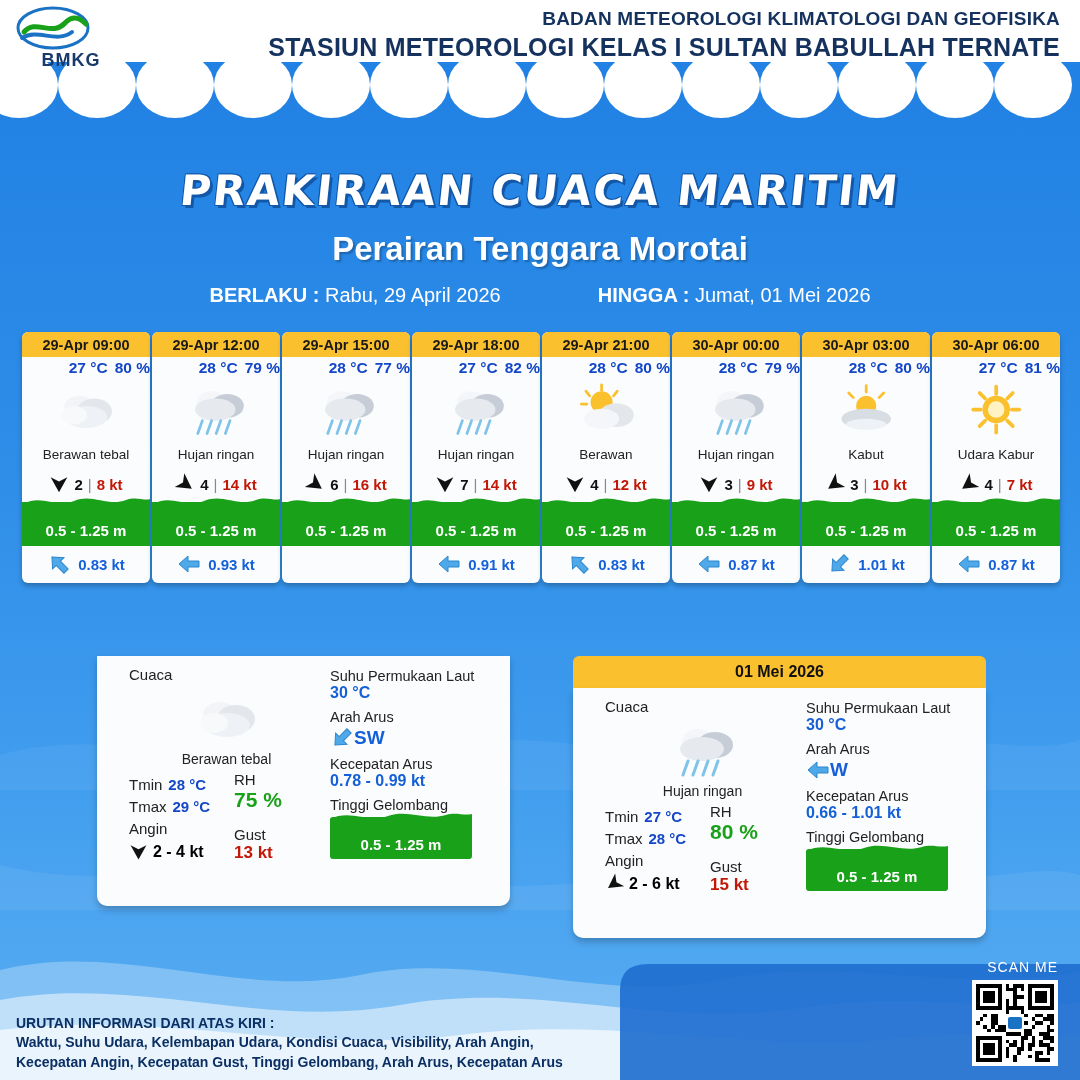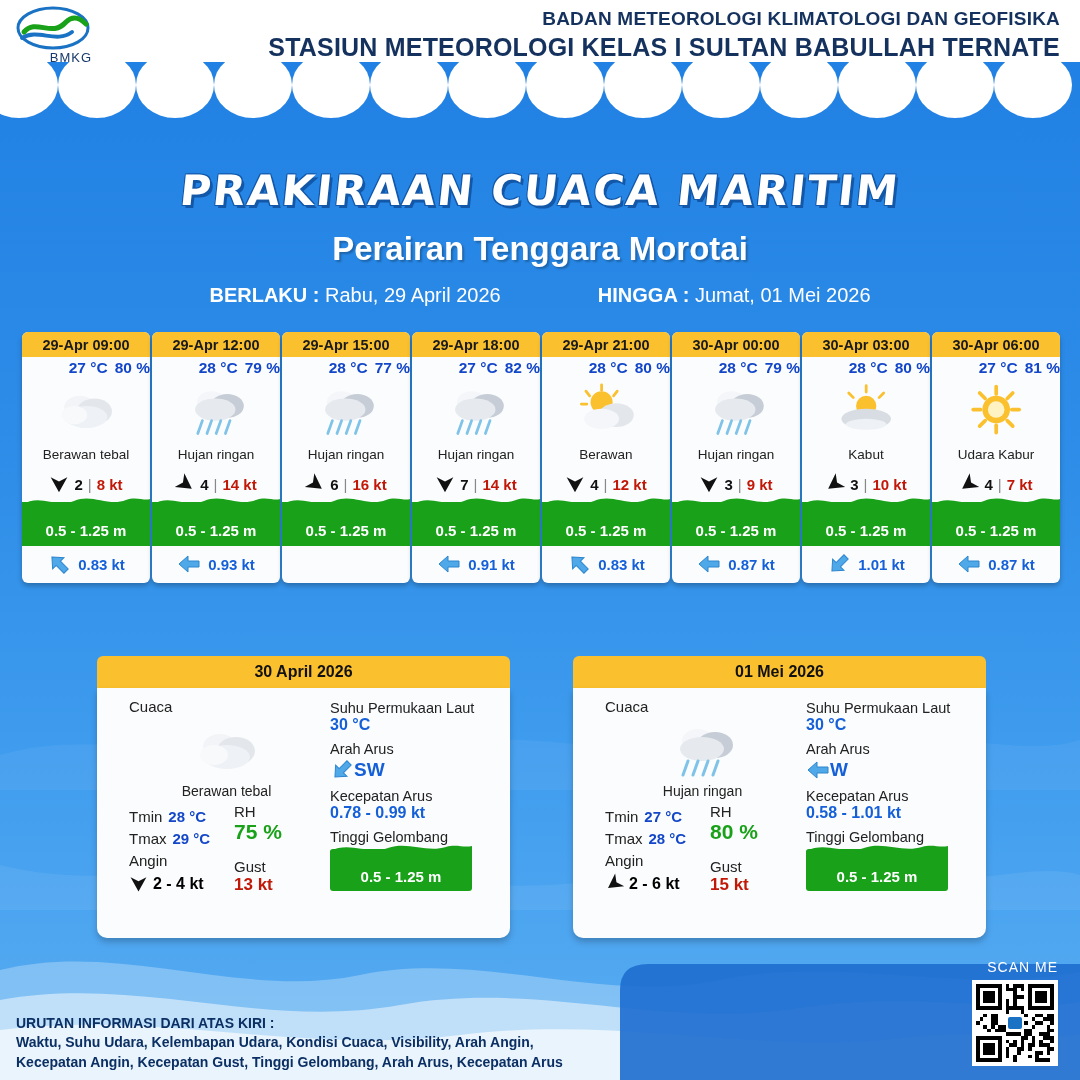--- a/index.html
+++ b/index.html
@@ -25,21 +25,21 @@
     position:absolute; top:0; width:78px; height:66px; background:#fff; border-radius:50%;
   }
   .wave-soft {
     position:absolute; left:0; width:1080px; height:90px; z-index:1; opacity:.55;
   }
   
   .hdr-text { position:absolute; right:20px; top:8px; text-align:right; z-index:4; }
   .hdr-l1 { font-size:19px; font-weight:bold; color:#15325e; letter-spacing:.2px; }
   .hdr-l2 { font-size:25px; font-weight:bold; color:#15325e; margin-top:3px; letter-spacing:.2px; }
   .logo { position:absolute; left:16px; top:6px; z-index:4; width:110px; text-align:center; }
-  .logo-txt { font-size:13px; font-weight:normal; color:#173a6b; letter-spacing:1px; margin-top:-2px;}
+  .logo-txt { font-size:18px; font-weight:bold; color:#173a6b; letter-spacing:1px; margin-top:-2px;}
   
   .title {
     position:absolute; top:166px; width:1080px; text-align:center; z-index:5;
     font-size:42px; font-weight:bold; color:#fff; letter-spacing:2px;
     font-family:"DejaVu Sans", sans-serif;
     text-shadow: 3px 3px 0 #1257a8, -1px -1px 0 #1257a8, 1px -1px 0 #1257a8, -1px 1px 0 #1257a8;
     transform: skewX(-6deg);
   }
   .subtitle {
     position:absolute; top:230px; width:1080px; text-align:center; z-index:5;
@@ -509,21 +509,20 @@
     <div class="card-cur">
       <svg width="24" height="22" viewBox="0 0 24 22" style="transform:rotate(0deg)">
     <path d="M2 11 L11 3 L11 8 L22 8 L22 14 L11 14 L11 19 Z" fill="#4fa8e8" stroke="#2d86cf" stroke-width="1"></path>
         </svg>
       <span>0.87 kt</span>
     </div>
     </div>
   </div>
 
 <div class="daily left" id="daily0">
-    <div class="daily-hd">30 April 2026</div>
     <div class="daily-bd">
       <div class="dcol-l">
         <div class="d-lab">Cuaca</div>
         <div class="d-ico">
           <svg width="70" height="62" viewBox="0 0 70 62">
             <ellipse cx="28" cy="28" rx="17" ry="13" fill="#f2f4f7"></ellipse>
              <ellipse cx="44" cy="32" rx="19" ry="14" fill="#e3e7ec"></ellipse>
              <ellipse cx="35" cy="38" rx="23" ry="12" fill="#eef1f5"></ellipse>
              <ellipse cx="22" cy="36" rx="14" ry="10" fill="#f7f9fb"></ellipse>
           </svg>
@@ -622,21 +621,21 @@
         <div class="d-r-lab" style="margin-top:0">Suhu Permukaan Laut</div>
         <div class="d-r-val">30 °C</div>
         <div class="d-r-lab">Arah Arus</div>
         <div class="d-arrow-row">
           <svg width="24" height="22" viewBox="0 0 24 22" style="transform:rotate(0deg)">
     <path d="M2 11 L11 3 L11 8 L22 8 L22 14 L11 14 L11 19 Z" fill="#4fa8e8" stroke="#2d86cf" stroke-width="1"></path>
           </svg>
           <span class="dirtxt">W</span>
         </div>
         <div class="d-r-lab">Kecepatan Arus</div>
-        <div class="d-r-val">0.58 - 1.01 kt</div>
+        <div class="d-r-val">0.66 - 1.01 kt</div>
         <div class="d-r-lab">Tinggi Gelombang</div>
         <div class="d-wave">
           <svg class="wv-top" viewBox="0 0 142 14" preserveAspectRatio="none">
             <path d="M0,10 C20,0 38,14 58,7 C78,0 96,12 116,6 C126,3 134,7 142,5 L142,14 L0,14 Z" fill="#1aa11a"></path>
           </svg>
           <span>0.5 - 1.25 m</span>
         </div>
       </div>
     </div>
   </div>

